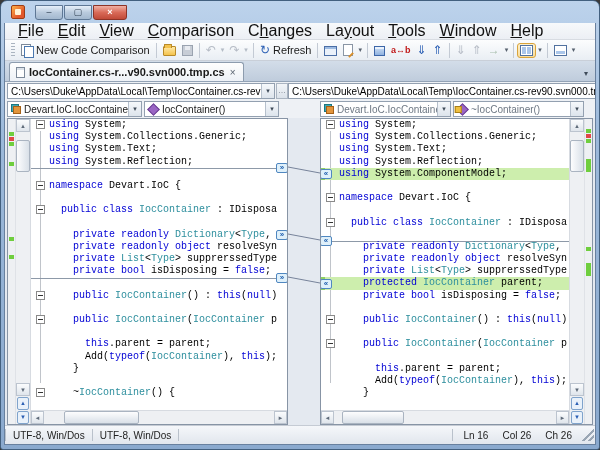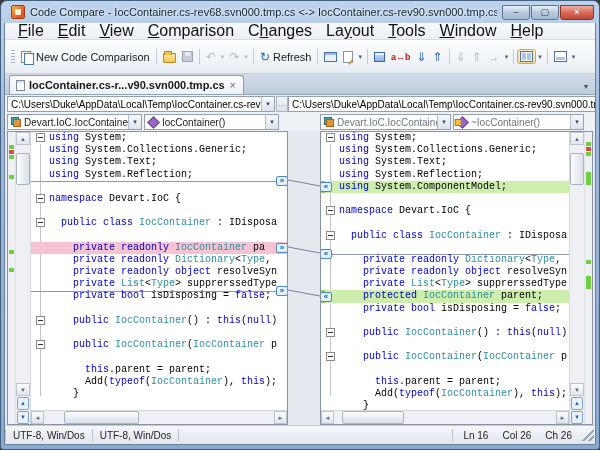--- a/index.html
+++ b/index.html
@@ -21,21 +21,21 @@
              background:linear-gradient(#e7f0fa,#b9cadd 50%,#a3b8cf); color:#2e3e50; font-size:9px; line-height:13px; text-align:center; }
   .win-btn.close { width:34px; background:linear-gradient(#f0b0a4,#d96a58 50%,#c04a38); border-color:#8d3327; color:#fff; font-weight:bold; }
 
   
   .client { flex:1; background:#eef1f5; border:1px solid #68809e; border-top:none; display:flex; flex-direction:column; overflow:hidden; }
 
   .menubar { height:17px; background:linear-gradient(#f7f9fb,#eceff4); border-bottom:1px solid #d8dce2; display:flex; align-items:center; padding-left:6px; }
   .menu-item { padding:1px 7px; font-size:16px; color:#111; }
   .menu-item u { text-decoration:underline; }
 
-  .toolbar { height:34px; background:linear-gradient(#fcfdfe,#e9eef4); border-bottom:1px solid #c9cfd8; display:flex; align-items:center; padding-left:3px; white-space:nowrap; }
+  .toolbar { height:21px; background:linear-gradient(#fcfdfe,#e9eef4); border-bottom:1px solid #c9cfd8; display:flex; align-items:center; padding-left:3px; white-space:nowrap; }
   .grip { width:4px; height:14px; margin:0 3px; background:repeating-linear-gradient(#aab4c0 0 1px,transparent 1px 3px); }
   .tsep { width:1px; height:15px; background:#c3cad4; margin:0 3px; }
   .tbtn { display:inline-flex; align-items:center; padding:1px 3px; border-radius:2px; color:#1b1b1b; font-size:11px; gap:3px; }
   .tbtn.disabled { color:#aab2bd; }
   .caret { font-size:7px; color:#57616e; padding:0 2px; }
   .caret.dis { color:#b4bcc6; }
   .ico { display:inline-block; }
   .ico-pages { width:12px; height:12px; position:relative; }
   .ico-pages:before,.ico-pages:after { content:""; position:absolute; width:8px; height:10px; background:#fff; border:1px solid #7d8školy; border:1px solid #7d8a9a; }
   .ico-pages:before { left:0; top:0; }
@@ -134,21 +134,20 @@
   .resize-grip { width:12px; height:12px; margin-right:1px; background:
      linear-gradient(135deg, transparent 50%, #9aa6b4 50%, #9aa6b4 60%, transparent 60%, transparent 75%, #9aa6b4 75%, #9aa6b4 85%, transparent 85%); }
 </style>
 </head>
 <body>
 
 <div class="window">
 
   <div class="titlebar">
     <span class="app-icon"></span>
-    <span class="title-text">Code Compare - IocContainer.cs-rev68.svn000.tmp.cs &lt;-&gt; IocContainer.cs-rev90.svn000.tmp.cs</span>
     <div class="win-btns">
       <span class="win-btn">‒</span>
       <span class="win-btn">▢</span>
       <span class="win-btn close">×</span>
     </div>
   </div>
 
   <div class="client">
 
     <div class="menubar">
@@ -323,21 +322,20 @@
               <div class="code-lines">
                 <div class="code-line"><span class="fold-box"></span><span><span class="tok-kw">using</span><span class="tok-pl"> System;</span></span></div>
                 <div class="code-line"><span><span class="tok-kw">using</span><span class="tok-pl"> System.Collections.Generic;</span></span></div>
                 <div class="code-line"><span><span class="tok-kw">using</span><span class="tok-pl"> System.Text;</span></span></div>
                 <div class="code-line"><span><span class="tok-kw">using</span><span class="tok-pl"> System.Reflection;</span></span></div>
                 <div class="code-line"><span></span></div>
                 <div class="code-line"><span class="fold-box"></span><span><span class="tok-kw">namespace</span><span class="tok-pl"> Devart.IoC {</span></span></div>
                 <div class="code-line"><span></span></div>
                 <div class="code-line"><span class="fold-box"></span><span><span class="tok-pl">  </span><span class="tok-kw">public</span><span class="tok-pl"> </span><span class="tok-kw">class</span><span class="tok-pl"> </span><span class="tok-ty">IocContainer</span><span class="tok-pl"> : IDisposa</span></span></div>
                 <div class="code-line"><span></span></div>
-                <div class="code-line hl-del"><span><span class="tok-pl">    </span><span class="tok-kw">private</span><span class="tok-pl"> </span><span class="tok-kw">readonly</span><span class="tok-pl"> </span><span class="tok-ty">IocContainer</span><span class="tok-pl"> pa</span></span></div>
                 <div class="code-line"><span><span class="tok-pl">    </span><span class="tok-kw">private</span><span class="tok-pl"> </span><span class="tok-kw">readonly</span><span class="tok-pl"> </span><span class="tok-ty">Dictionary</span><span class="tok-pl">&lt;</span><span class="tok-ty">Type</span><span class="tok-pl">,</span></span></div>
                 <div class="code-line"><span><span class="tok-pl">    </span><span class="tok-kw">private</span><span class="tok-pl"> </span><span class="tok-kw">readonly</span><span class="tok-pl"> </span><span class="tok-kw">object</span><span class="tok-pl"> resolveSyn</span></span></div>
                 <div class="code-line"><span><span class="tok-pl">    </span><span class="tok-kw">private</span><span class="tok-pl"> </span><span class="tok-ty">List</span><span class="tok-pl">&lt;</span><span class="tok-ty">Type</span><span class="tok-pl">&gt; supprerssedType</span></span></div>
                 <div class="code-line"><span><span class="tok-pl">    </span><span class="tok-kw">private</span><span class="tok-pl"> </span><span class="tok-kw">bool</span><span class="tok-pl"> isDisposing = </span><span class="tok-kw">false</span><span class="tok-pl">;</span></span></div>
                 <div class="code-line"><span></span></div>
                 <div class="code-line"><span class="fold-box"></span><span><span class="tok-pl">    </span><span class="tok-kw">public</span><span class="tok-pl"> </span><span class="tok-ty">IocContainer</span><span class="tok-pl">() : </span><span class="tok-kw">this</span><span class="tok-pl">(</span><span class="tok-kw">null</span><span class="tok-pl">)</span></span></div>
                 <div class="code-line"><span></span></div>
                 <div class="code-line"><span class="fold-box"></span><span><span class="tok-pl">    </span><span class="tok-kw">public</span><span class="tok-pl"> </span><span class="tok-ty">IocContainer</span><span class="tok-pl">(</span><span class="tok-ty">IocContainer</span><span class="tok-pl"> p</span></span></div>
                 <div class="code-line"><span></span></div>
                 <div class="code-line"><span><span class="tok-pl">      </span><span class="tok-kw">this</span><span class="tok-pl">.parent = parent;</span></span></div>

